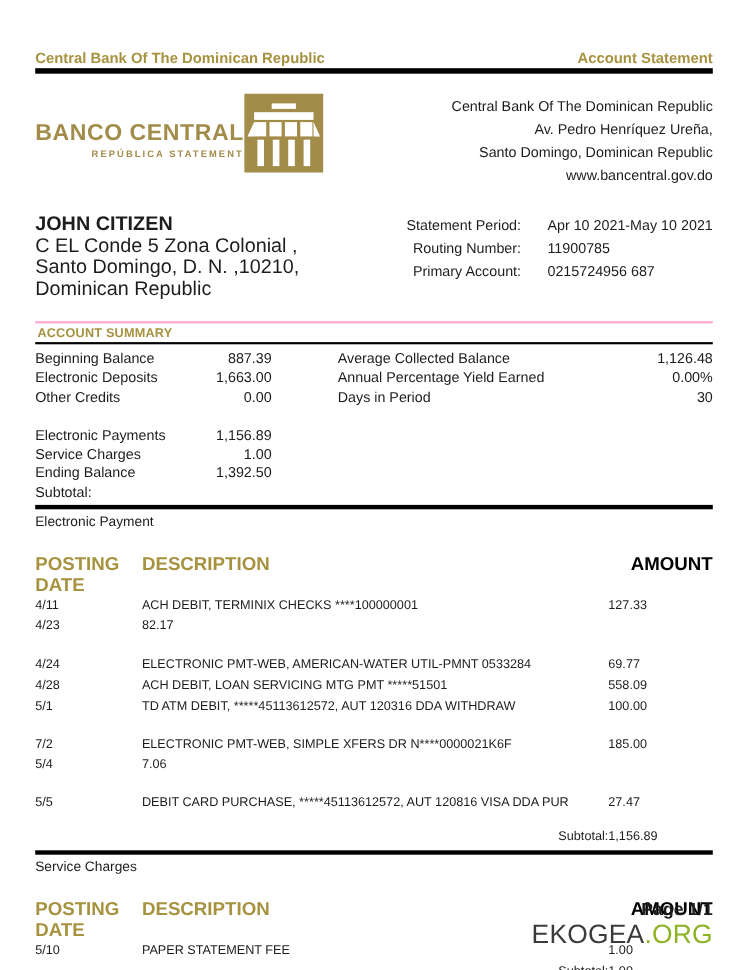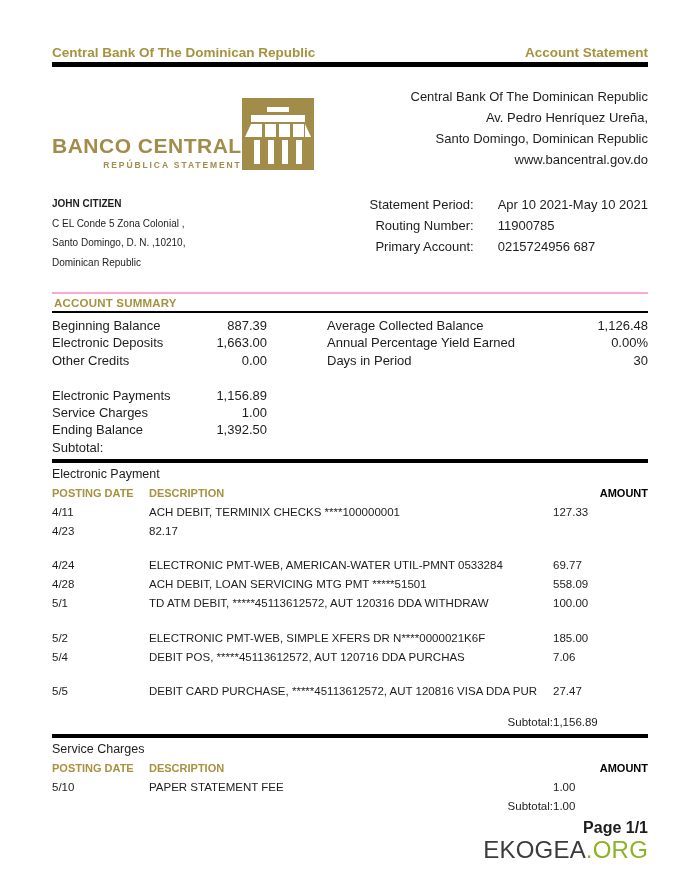--- a/index.html
+++ b/index.html
@@ -6,39 +6,39 @@
     --gold:#A6923F;
     --logo-gold:#A28C4A;
     --green:#8CB324;
     --ink:#1d1d1d;
   }
   *{box-sizing:border-box;}
   html,body{margin:0;padding:0;background:#ffffff;}
   .page{
     width:680px;height:882px;background:#fff;margin:0 auto;
     font-family:"Liberation Sans",sans-serif;color:var(--ink);
-    padding:45px 32px 0 52px;position:relative;
+    padding:45px 32px 0 32px;position:relative;
   }
   
   .doc-header{
     display:flex;justify-content:space-between;align-items:flex-end;
     border-bottom:5px solid #000;padding-bottom:2px;
   }
   .doc-header .ht{font-size:13.5px;font-weight:bold;color:var(--gold);}
   
   .brand-row{display:flex;justify-content:space-between;margin-top:18px;}
-  .brand{display:flex;align-items:flex-end;}
+  .brand{display:flex;align-items:flex-start;}
   .wordmark-block{margin-top:24px;text-align:right;}
   .wordmark{font-size:21px;font-weight:bold;color:var(--logo-gold);letter-spacing:0.5px;white-space:nowrap;}
   .wordmark-sub{font-size:8.5px;font-weight:bold;color:var(--logo-gold);letter-spacing:1.9px;margin-top:2px;white-space:nowrap;}
   .emblem{width:72px;height:72px;display:block;}
   .contact{text-align:right;font-size:13px;line-height:21px;margin-top:1px;}
   
   .info-row{display:flex;justify-content:space-between;margin-top:24px;}
-  .customer{font-size:10px;line-height:19.5px;}
+  .customer{font-size:18px;line-height:19.5px;}
   .customer-name{font-weight:bold;}
   .meta{font-size:13px;line-height:21px;display:grid;grid-template-columns:auto auto;column-gap:24px;align-content:start;}
   .m-label{text-align:right;}
   
   .summary{margin-top:20px;border-bottom:4px solid #000;padding-bottom:3px;}
   .summary-title{
     border-top:2px solid #f9a8d4;border-bottom:2px solid #000;
     color:var(--gold);font-weight:bold;font-size:11.5px;
     padding:3px 2px 2px 2px;letter-spacing:0.2px;
   }
@@ -46,21 +46,21 @@
     display:grid;grid-template-columns:135px 80px 60px 220px 1fr;
     font-size:13px;line-height:17.3px;margin-top:4px;
   }
   .sg-val{text-align:right;}
   .sg-gap{grid-column:1/-1;height:18px;}
   
   .txn-section{padding-top:2px;}
   .txn-section.thick-bottom{border-bottom:4px solid #000;padding-bottom:2px;}
   .txn-title{font-size:12.5px;padding:2px 0 3px 0;}
   .txn-grid{display:grid;grid-template-columns:97px 1fr 95px;font-size:11.5px;line-height:18.8px;}
-  .th{color:var(--gold);font-weight:bold;font-size:11px;}
+  .th{color:var(--gold);font-weight:bold;font-size:17px;margin-top:20px;}
   .th-amount{color:#000;text-align:right;}
   .td-amount{text-align:left;}
   .spacer-row{grid-column:1/-1;height:16px;}
   .small-spacer{grid-column:1/-1;height:12px;}
   .sub-label{text-align:right;}
   
   .footer{position:absolute;right:32px;bottom:18px;text-align:right;}
   .page-num{font-weight:bold;font-size:16px;line-height:15px;}
   .brand-footer{font-size:24px;line-height:29px;color:#3b3b3b;letter-spacing:0.2px;}
   .brand-footer .org{color:var(--green);}
@@ -178,25 +178,24 @@
           <div class="td-date">4/24</div>
           <div class="td-desc">ELECTRONIC PMT-WEB, AMERICAN-WATER UTIL-PMNT 0533284</div>
           <div class="td-amount">69.77</div>
           <div class="td-date">4/28</div>
           <div class="td-desc">ACH DEBIT, LOAN SERVICING MTG PMT *****51501</div>
           <div class="td-amount">558.09</div>
           <div class="td-date">5/1</div>
           <div class="td-desc">TD ATM DEBIT, *****45113612572, AUT 120316 DDA WITHDRAW</div>
           <div class="td-amount">100.00</div>
           <div class="spacer-row"></div>
-          <div class="td-date">5/2</div>
+          <div class="td-date">7/2</div>
           <div class="td-desc">ELECTRONIC PMT-WEB, SIMPLE XFERS DR N****0000021K6F</div>
           <div class="td-amount">185.00</div>
           <div class="td-date">5/4</div>
-          <div class="td-desc">DEBIT POS, *****45113612572, AUT 120716 DDA PURCHAS</div>
           <div class="td-amount">7.06</div>
           <div class="spacer-row"></div>
           <div class="td-date">5/5</div>
           <div class="td-desc">DEBIT CARD PURCHASE, *****45113612572, AUT 120816 VISA DDA PUR</div>
           <div class="td-amount">27.47</div>
           <div class="small-spacer"></div>
           <div></div>
           <div class="sub-label">Subtotal:</div>
           <div class="td-amount">1,156.89</div>
         </div>

